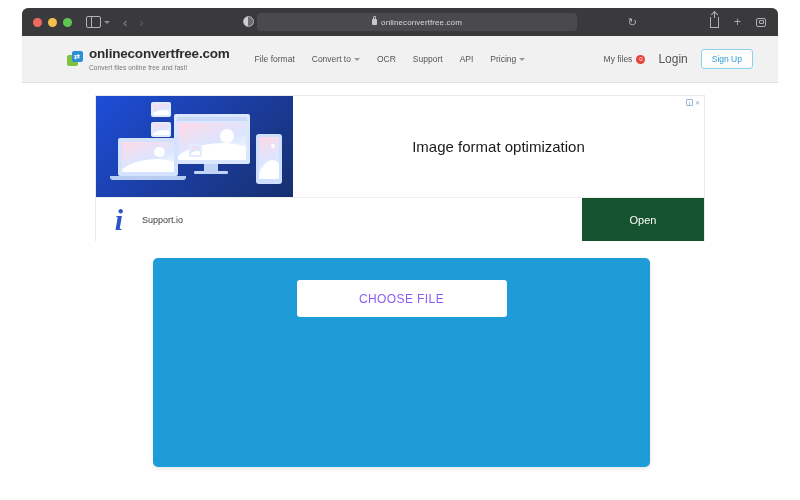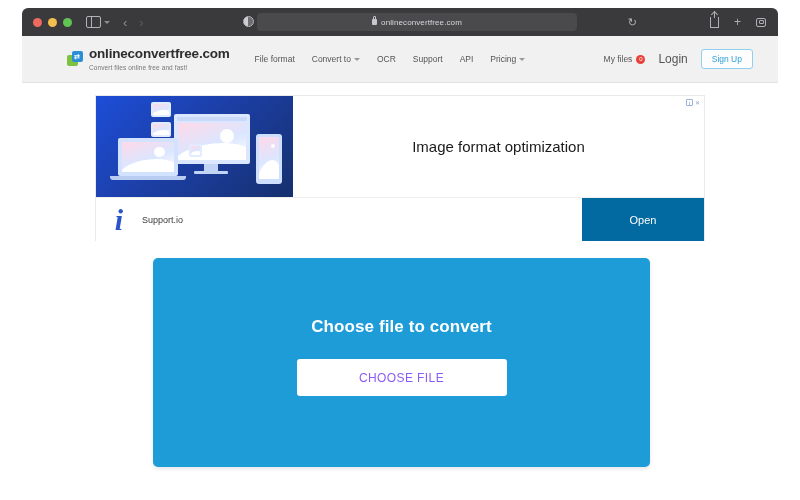--- a/index.html
+++ b/index.html
@@ -298,21 +298,21 @@
     width:46px; display:flex; align-items:center; justify-content:center;
     font-family:"Liberation Serif", serif;
     font-style:italic;
     font-size:30px; color:#2a55c9; line-height:1;
     font-weight:bold;
   }
   .ik-name { font-size:9px; color:#3a3a3a; }
   .ad-open-btn {
     position:absolute; right:0; top:0;
     width:122px; height:43px;
-    background:#0369a1; color:#ffffff;
+    background:#14532d; color:#ffffff;
     display:flex; align-items:center; justify-content:center;
     font-size:11px;
   }
 
   
   .hero {
     position:absolute; left:131px; top:222px;
     width:497px; height:209px;
     background:#1d9cd8;
     border-radius:5px;
@@ -476,18 +476,17 @@
       </div>
 
       <div class="ad-bottom">
         <span class="ik-logo">i</span>
         <span class="ik-name">Support.io</span>
         <span class="ad-open-btn">Open</span>
       </div>
     </div>
 
     <div class="hero">
-      <div class="hero-title">Choose file to convert</div>
       <div class="choose-btn">CHOOSE FILE</div>
     </div>
 
   </div>
 </div>
 
 </body></html>

